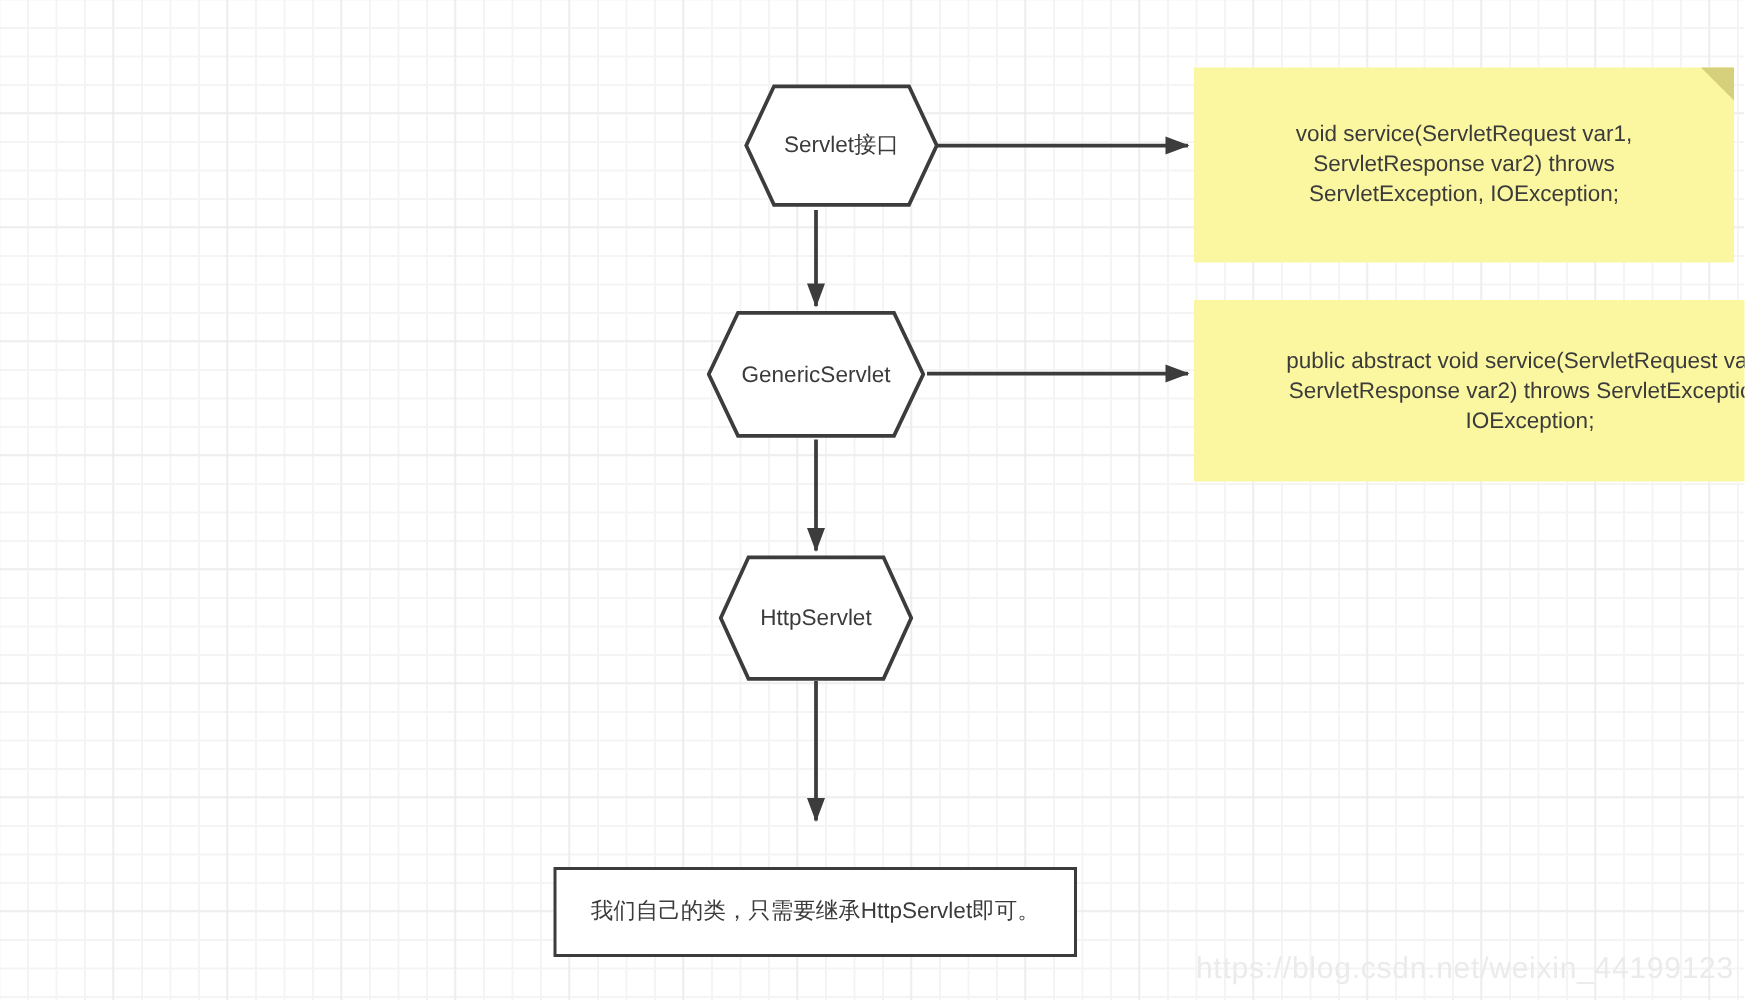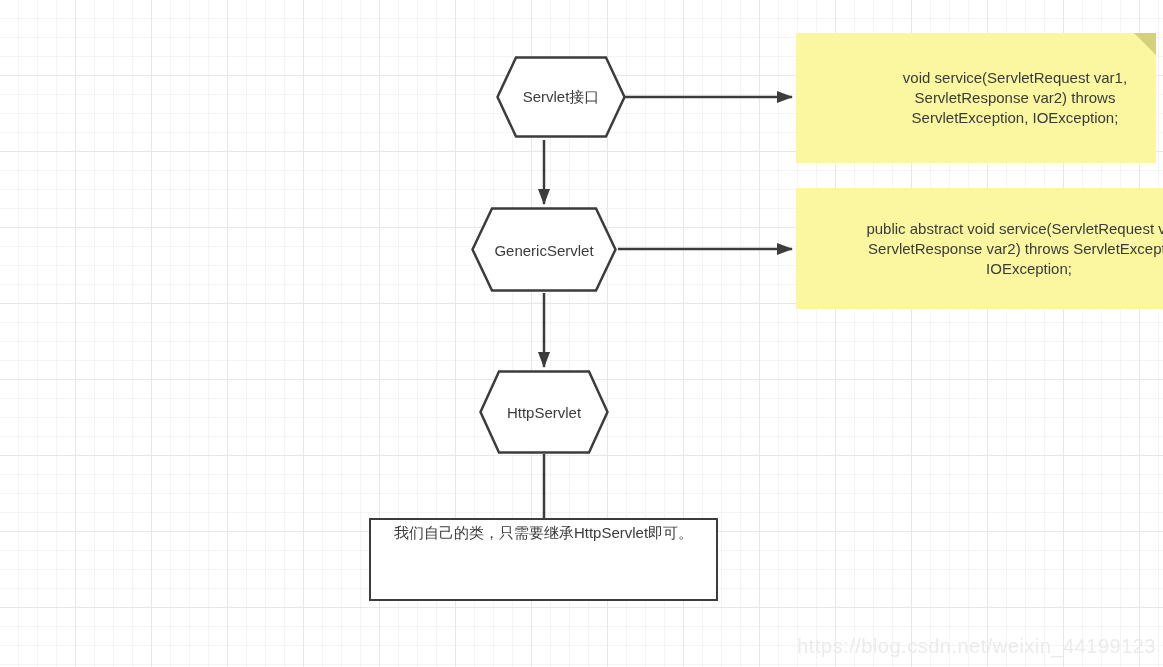--- a/index.html
+++ b/index.html
@@ -26,31 +26,31 @@
 
   .hex{position:absolute;}
   .hex svg{display:block;width:100%;height:100%;}
   .hex polygon{fill:#ffffff;stroke:var(--stroke);stroke-width:2.5;stroke-linejoin:miter;}
   .hex .lbl{
     position:absolute;left:50%;top:50%;transform:translate(-50%,-50%);
     white-space:nowrap;font-size:15px;color:var(--text);
   }
 
   .rect-node{
-    position:absolute;left:369px;top:518px;width:349px;height:83px;
+    position:absolute;left:369px;top:578px;width:349px;height:60px;
     background:#ffffff;border:2.5px solid var(--stroke);box-sizing:border-box;
-    display:flex;justify-content:center;text-align:center;
+    display:flex;align-items:center;justify-content:center;text-align:center;
   }
   .rect-node .lbl{
     font-size:15px;line-height:26px;color:var(--text);max-width:322px;
   }
 
   .note{
     position:absolute;background:var(--note-fill);
-    display:flex;align-items:center;justify-content:flex-end;text-align:center;
+    display:flex;align-items:center;justify-content:center;text-align:center;margin-top:12px;
   }
   .note .note-text{font-size:15px;line-height:20px;color:var(--text);}
   .note-1{left:796px;top:33px;width:360px;height:130px;}
   .note-1 .note-text{max-width:282px;}
   .note-2{left:796px;top:188px;width:360px;height:121px;padding-left:44px;}
   .note-2 .note-text{max-width:342px;}
   .fold{
     position:absolute;top:0;right:0;width:0;height:0;
     border-left:22px solid transparent;border-top:22px solid var(--note-fold);
   }

